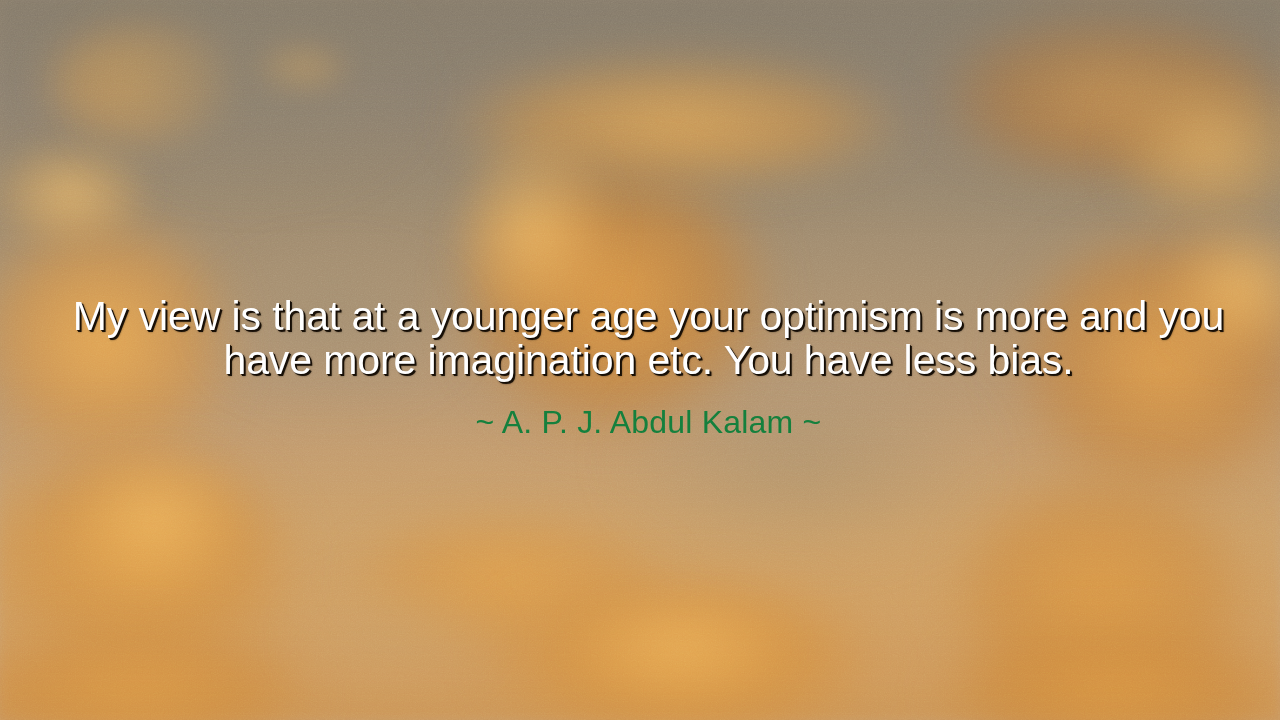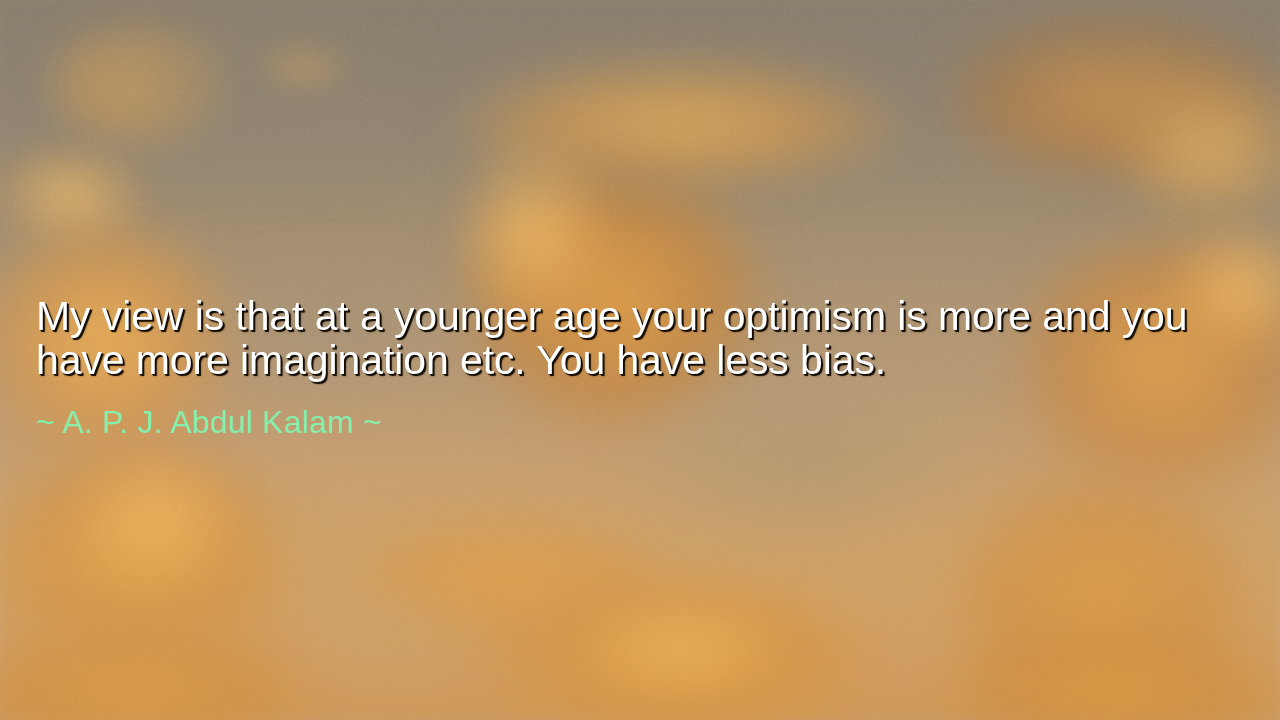--- a/index.html
+++ b/index.html
@@ -48,45 +48,45 @@
     position: absolute;
     inset: 0;
     opacity: .17;
     mix-blend-mode: overlay;
     pointer-events: none;
   }
 
   
   .quote-wrap {
     position: absolute;
-    left: 4px;
+    left: 17px;
     right: 0;
     top: 294px;
-    text-align: left;
+    text-align: center;
     padding: 0 32px;
   }
   .quote {
     margin: 0;
     font-size: 41px;
     line-height: 44px;
     color: #ffffff;
     font-weight: 400;
     letter-spacing: -0.1px;
     text-shadow:
       2px 2px 0 rgba(20,12,4,.92),
       2px 2px 2px rgba(20,12,4,.55),
       1px 1px 0 rgba(20,12,4,.75);
     white-space: pre-line;
   }
   .attrib {
     margin: 0;
     padding-top: 21px;
     font-size: 32px;
     line-height: 38px;
-    color: #86efac;
+    color: #15803d;
     font-weight: 400;
     letter-spacing: .2px;
   }
 </style>
 </head>
 <body>
 
 <div id="stage">
 
   <div class="sky"></div>

